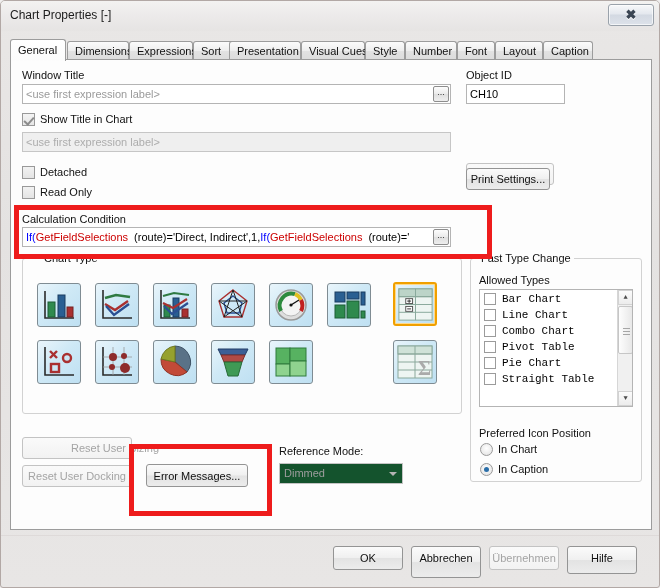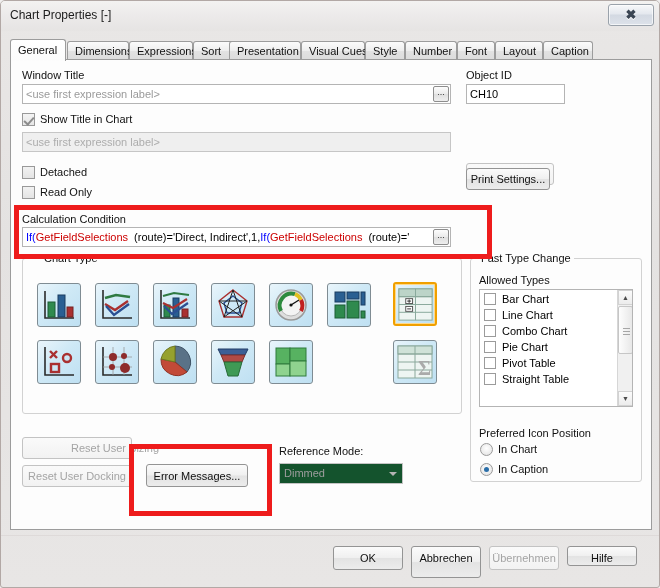--- a/index.html
+++ b/index.html
@@ -213,20 +213,21 @@
     box-shadow: 0 0 0 1px #ffd98a inset;
   }
   .tile svg { display: block; }
 
   
   .listbox {
     position: absolute;
     border: 1px solid #b4b4b4;
     background: #fff;
     overflow: hidden;
+    font-family: Liberation Mono, monospace;
   }
   .list-item {
     position: relative;
     height: 16px;
     line-height: 16px;
     padding-left: 22px;
     font-size: 11px;
     color: #000;
     white-space: nowrap;
     cursor: default;
@@ -510,22 +511,22 @@
     <div class="group" style="left:459px;top:198px;width:172px;height:224px;"></div>
     <div class="group-title" style="left:467px;top:192px;">Fast Type Change</div>
 
     <div class="lbl" style="left:468px;top:214px;">Allowed Types</div>
 
     <div class="listbox" style="left:468px;top:229px;width:154px;height:118px;">
       <div style="position:absolute;left:0;top:1px;width:139px;">
         <div class="list-item"><span class="lcb"></span><span>Bar Chart</span></div>
         <div class="list-item"><span class="lcb"></span><span>Line Chart</span></div>
         <div class="list-item"><span class="lcb"></span><span>Combo Chart</span></div>
+        <div class="list-item"><span class="lcb"></span><span>Pivot Table</span></div>
         <div class="list-item"><span class="lcb"></span><span>Pie Chart</span></div>
-        <div class="list-item"><span class="lcb"></span><span>Pivot Table</span></div>
         <div class="list-item"><span class="lcb"></span><span>Straight Table</span></div>
       </div>
       <div class="scrollbar">
         <div class="sb-arrow" style="top:0;">▲</div>
         <div class="sb-thumb" style="top:16px;height:48px;">
           <div class="sb-grip" style="top:21px;"></div>
           <div class="sb-grip" style="top:24px;"></div>
           <div class="sb-grip" style="top:27px;"></div>
         </div>
         <div class="sb-arrow" style="bottom:0;top:101px;">▼</div>
@@ -548,19 +549,19 @@
       <span>Dimmed</span>
       <span class="arrow"></span>
     </div>
 
   </div>
 
   <div class="bottombar">
     <div class="btn" style="left:332px;top:10px;width:70px;height:24px;line-height:23px;">OK</div>
     <div class="btn" style="left:410px;top:10px;width:70px;height:32px;line-height:23px;">Abbrechen</div>
     <div class="btn disabled" style="left:488px;top:10px;width:70px;height:24px;line-height:23px;">Übernehmen</div>
-    <div class="btn" style="left:566px;top:10px;width:70px;height:20px;line-height:23px;">Hilfe</div>
+    <div class="btn" style="left:566px;top:10px;width:70px;height:28px;line-height:23px;">Hilfe</div>
   </div>
 
   <div class="annot" style="left:13px;top:204px;width:478px;height:54px;"></div>
   <div class="annot" style="left:128px;top:443px;width:143px;height:72px;"></div>
 
 </div>
 
 </body></html>

